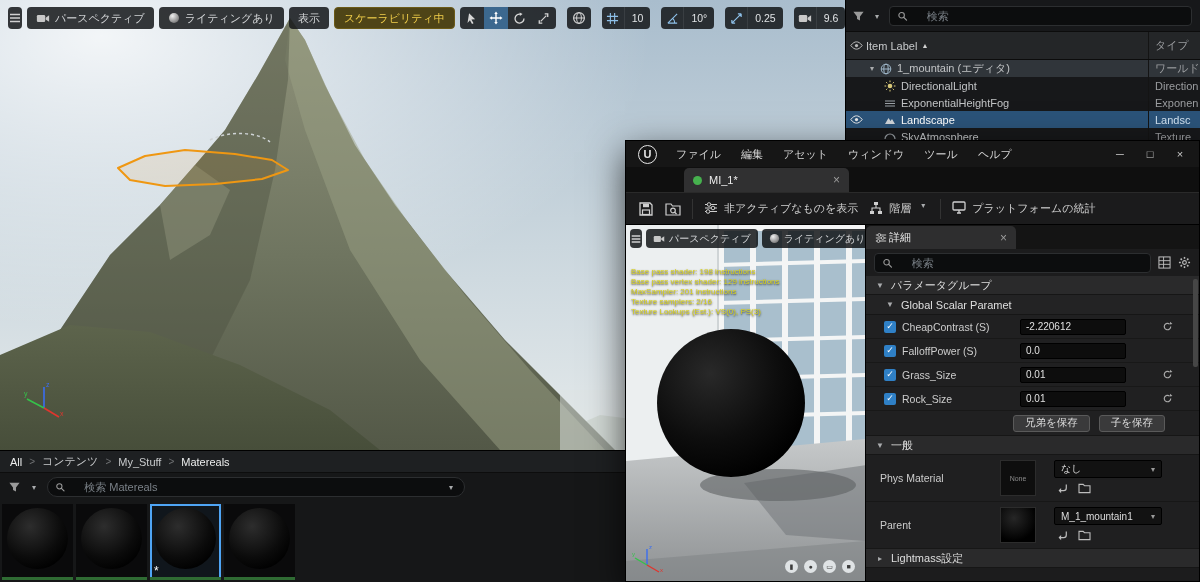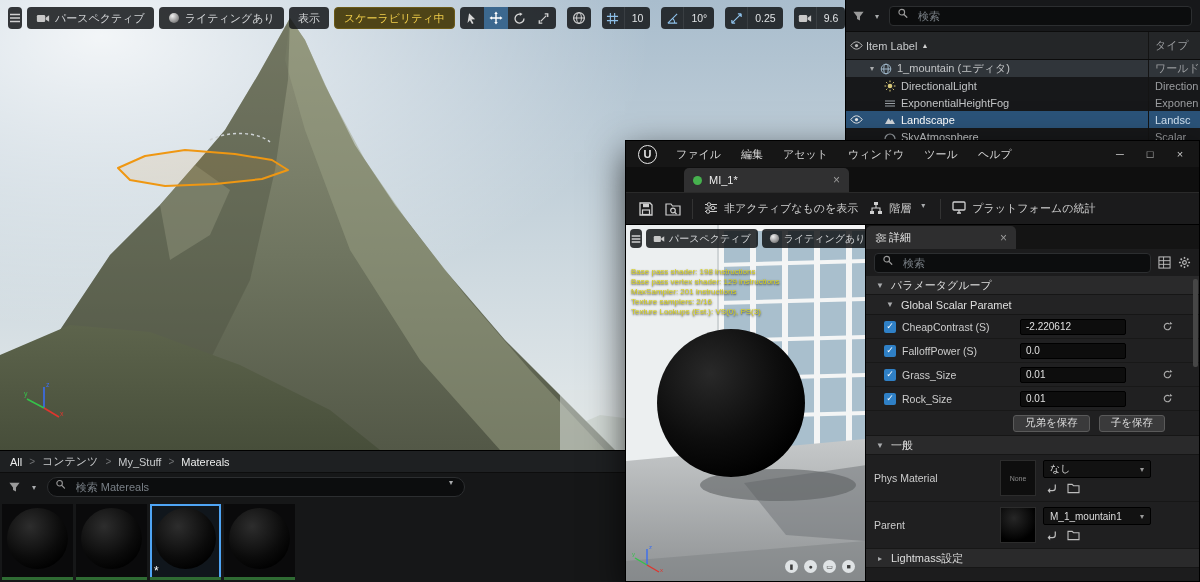--- a/index.html
+++ b/index.html
@@ -26,21 +26,21 @@
   .tbtn.active{background:#3c688f}
   .snap{display:flex;align-items:center;background:rgba(16,18,20,.84);border-radius:4px;overflow:hidden;height:22px}
   .seg-i{display:flex;align-items:center;justify-content:center;width:22px;height:100%}
   .seg-v{padding:0 7px;height:100%;display:flex;align-items:center;border-left:1px solid rgba(255,255,255,.08);
          color:#e0e3e5;font-size:10.5px}
   .vp-gizmo{position:absolute;left:22px;bottom:26px}
 
   
   .outliner{position:absolute;left:845px;top:0;width:355px;height:582px;background:#17181a;border-left:1px solid #000}
   .ol-top{display:flex;align-items:center;gap:6px;padding:6px 8px 5px 6px}
-  .searchbox{flex:1;display:flex;gap:10px;height:20px;padding:0 7px;background:#0c0d0e;
+  .searchbox{flex:1;display:flex;align-items:center;gap:19px;height:20px;padding:0 7px;background:#0c0d0e;
              border:1px solid #2c2e30;border-radius:4px;min-width:0}
   .ol-head{display:flex;align-items:center;height:29px;background:#242628;border-top:1px solid #0c0c0c;
            border-bottom:1px solid #0c0c0c;color:#c7c9cb}
   .eyecol{width:20px;display:flex;justify-content:center;flex:none}
   .ol-labelcol{flex:1;display:flex;align-items:center;gap:4px;min-width:0}
   .typecol{width:52px;padding-left:6px;border-left:1px solid #141414;overflow:hidden;white-space:nowrap;
            color:#9b9da0;flex:none;height:100%;display:flex;align-items:center}
   .ol-row{display:flex;align-items:center;height:17px;color:#c2c4c6}
   .ol-row .name{flex:1;overflow:hidden;white-space:nowrap}
   .ol-row.current{background:#30353a}
@@ -116,22 +116,22 @@
   .plabel{width:112px;overflow:hidden;white-space:nowrap;color:#cccccc;font-size:10.5px;flex:none}
   .d-val{width:106px;height:16px;background:#0d0d0d;border:1px solid #000;border-radius:2px;padding:0 5px;
          font-size:10px;color:#e0e0e0;flex:none}
   .d-reset{margin-left:auto}
   .ghost{visibility:hidden}
   .d-btnrow{display:flex;justify-content:flex-end;gap:9px;align-items:center;height:25px;background:#202021;
             padding-right:34px;border-bottom:1px solid #161616;flex:none}
   .d-btn{height:17px;padding:0 11px;background:#3a3a3b;border:1px solid #5a5a5a;border-radius:3px;color:#dddddd;
          font-size:10.5px;display:flex;align-items:center}
   .d-prop{display:flex;height:47px;background:#1f1f20;border-bottom:1px solid #171717;flex:none}
-  .plab{width:128px;padding-left:8px;display:flex;align-items:center;color:#cccccc;font-size:10.5px;flex:none}
-  .d-propval{flex:1;display:flex;gap:7px;padding:5px 6px;align-items:flex-start}
+  .plab{width:128px;padding-left:14px;display:flex;align-items:center;color:#cccccc;font-size:10.5px;flex:none}
+  .d-propval{flex:1;display:flex;gap:18px;padding:5px 6px;align-items:flex-start}
   .thumb{width:36px;height:36px;background:#0e0e0e;border:1px solid #2c2c2c;flex:none;display:flex;
          align-items:center;justify-content:center;color:#8b8b8b;font-size:7px}
   .thumb.sphere{background:radial-gradient(circle at 38% 30%,#262626,#000 72%)}
   .dd{width:108px;height:18px;background:#121212;border:1px solid #000;border-radius:2px;display:flex;
       align-items:center;padding:0 6px;font-size:10px;color:#dddddd}
   .chev{margin-left:auto;font-size:8px;color:#9a9a9a}
   .propcol{display:flex;flex-direction:column;gap:4px}
   .prop-icons{display:flex;gap:10px;padding-left:2px}
   .d-fill{flex:1;background:#1c1c1d}
   .d-scroll{position:absolute;right:1px;top:54px;width:5px;height:88px;background:#464646;border-radius:2px}
@@ -385,21 +385,21 @@
     <div class="ol-row">
       <span class="eyecol"></span>
         <span class="ind"></span>
       <span class="oli">
         <svg width="12" height="12" viewBox="0 0 12 12">
             <path d="M1 8a5 5 0 0 1 10 0" fill="none" stroke="#9aa0a6" stroke-width="1.2"></path>
             <line x1="1" y1="10" x2="11" y2="10" stroke="#9aa0a6" stroke-width="1.2"></line>
           </svg>
       </span>
       <span class="name">SkyAtmosphere</span>
-      <span class="typecol">Scalar</span>
+      <span class="typecol">Texture</span>
     </div>
   </aside>
 
   <section class="cbrowser">
     <div class="cb-path">
       <span class="crumb hi">All</span>
       <span class="cb-sep">&gt;</span>
       <span class="crumb">コンテンツ</span>
       <span class="cb-sep">&gt;</span>
       <span class="crumb">My_Stuff</span>

